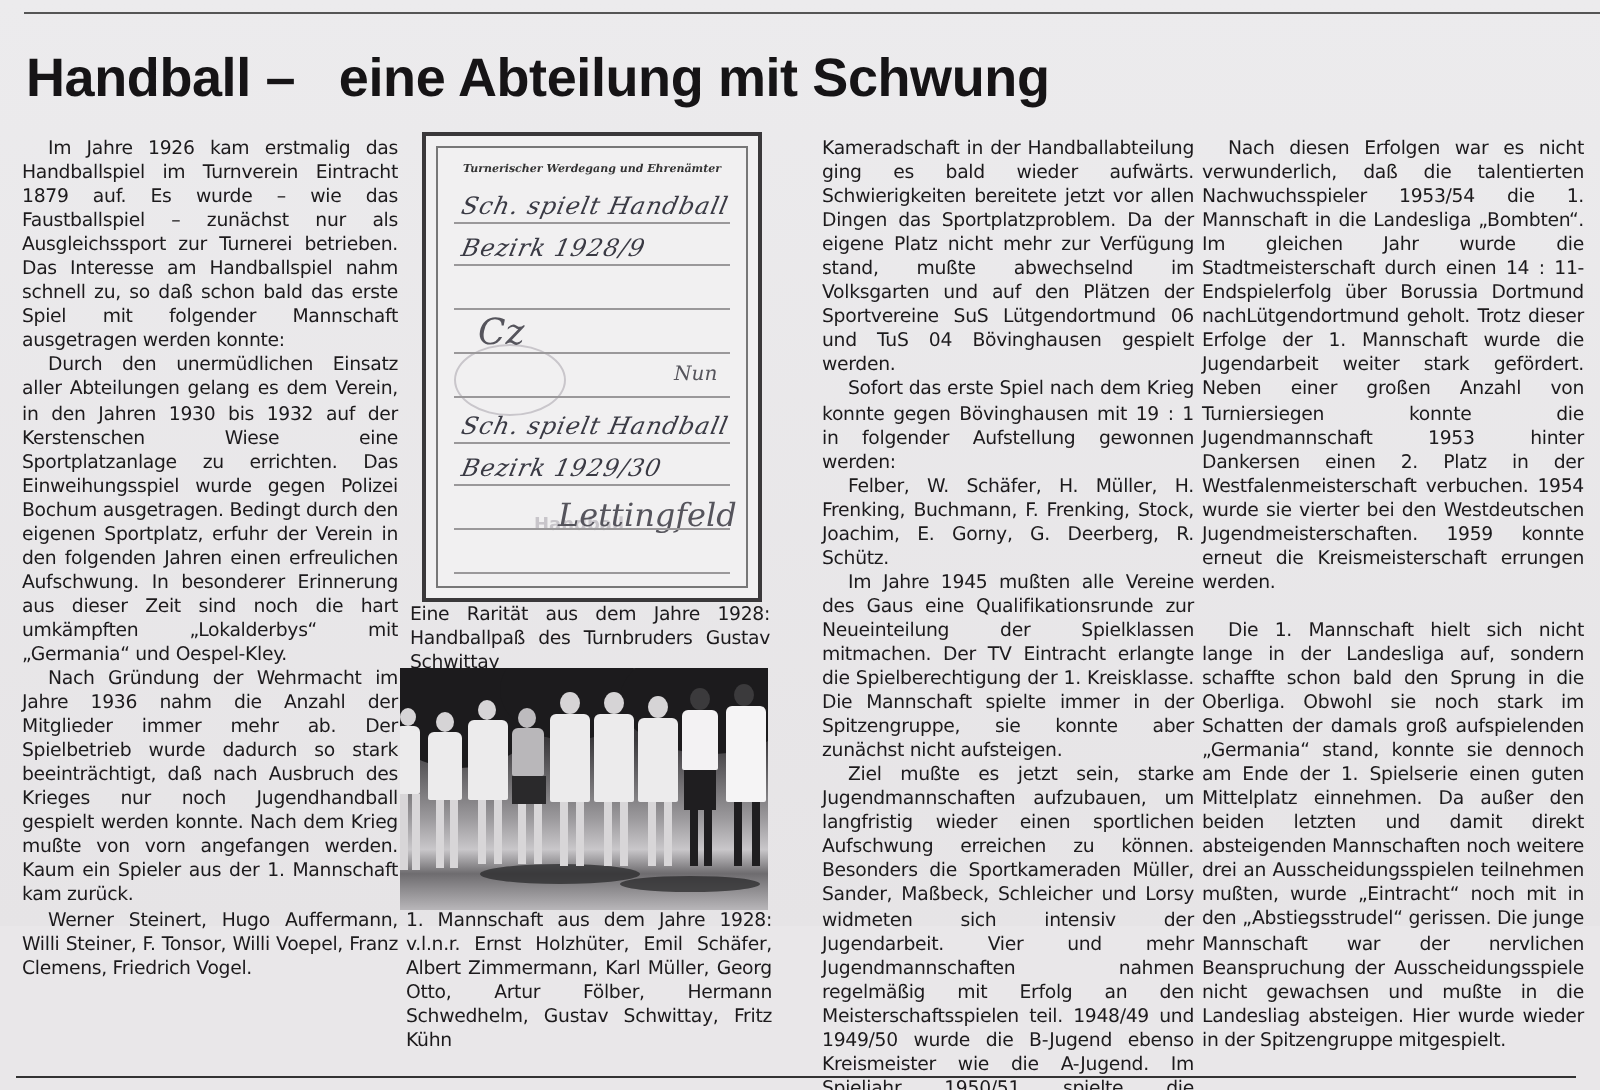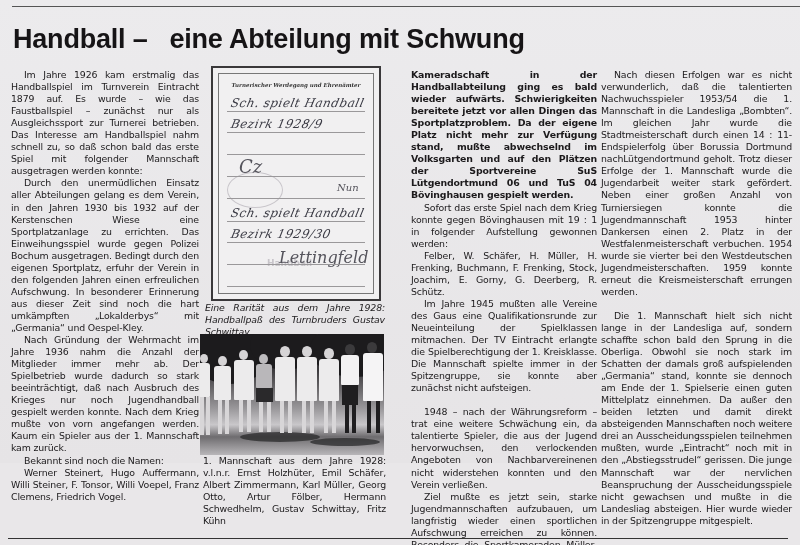--- a/index.html
+++ b/index.html
@@ -17,21 +17,21 @@
     position: absolute; left: 13px; top: 24px;
     font-family: "Liberation Sans", sans-serif; font-weight: bold;
     font-size: 27px; letter-spacing: -0.2px; color: #161416; margin: 0;
     white-space: pre;
   }
   .col {
     position: absolute; font-size: 9.4px; line-height: 12.05px;
     text-align: justify; letter-spacing: -0.15px;
   }
   .col p { margin: 0; text-indent: 13px; }
-  .col p.noindent { text-indent: 0; font-weight: bold; }
+  .col p.noindent { text-indent: 0; }
   .col p.gap { margin-top: 12px; }
   .col1 { left: 11px; top: 69px; width: 188px; }
   .col3 { left: 411px; top: 69px; width: 186px; }
   .col4 { left: 601px; top: 69px; width: 191px; }
 
   
   .pass {
     position: absolute; left: 211px; top: 66px; width: 170px; height: 235px;
     background: #f1f0f1; border: 2px solid #3a383a; box-sizing: border-box;
   }
@@ -48,21 +48,21 @@
   .stamp {
     position: absolute; left: 8px; top: 98px; width: 54px; height: 34px; border-radius: 50%;
     border: 1.5px solid #c9c6cb;
   }
   .stamp2 { position: absolute; left: 48px; top: 184px; font-size: 9px; color: #c8c5ca; font-weight: bold; }
   .sig { position: absolute; font-family: "DejaVu Serif", serif; font-style: italic; color: #55545c; }
 
   .caption {
     position: absolute; font-size: 9.4px; line-height: 12.05px; text-align: justify; letter-spacing: -0.15px;
   }
-  .cap1 { left: 205px; top: 302px; width: 180px; font-style: italic; }
+  .cap1 { left: 205px; top: 302px; width: 180px; }
   .cap2 { left: 203px; top: 455px; width: 183px; }
 
   
   .photo {
     position: absolute; left: 200px; top: 334px; width: 184px; height: 121px; overflow: hidden;
     background: linear-gradient(180deg, #2b2a2c 0%, #3c3a3d 30%, #9b999c 62%, #c9c7ca 75%, #6e6c6f 85%, #b8b6b9 100%);
   }
   .tree { position: absolute; background: #1c1b1d; border-radius: 50%; }
   .player { position: absolute; }
   .player .head { position: absolute; border-radius: 50%; background: #d6d4d6; }
@@ -76,21 +76,20 @@
 
 <div class="page">
   <div class="top-rule"></div>
 
   <h1 class="headline">Handball –   eine Abteilung mit Schwung</h1>
 
   <div class="col col1">
     <p>Im Jahre 1926 kam erstmalig das Handballspiel im Turnverein Eintracht 1879 auf. Es wurde – wie das Faustballspiel – zunächst nur als Ausgleichssport zur Turnerei betrieben. Das Interesse am Handballspiel nahm schnell zu, so daß schon bald das erste Spiel mit folgender Mannschaft ausgetragen werden konnte:</p>
     <p>Durch den unermüdlichen Einsatz aller Abteilungen gelang es dem Verein, in den Jahren 1930 bis 1932 auf der Kerstenschen Wiese eine Sportplatzanlage zu errichten. Das Einweihungsspiel wurde gegen Polizei Bochum ausgetragen. Bedingt durch den eigenen Sportplatz, erfuhr der Verein in den folgenden Jahren einen erfreulichen Aufschwung. In besonderer Erinnerung aus dieser Zeit sind noch die hart umkämpften „Lokalderbys“ mit „Germania“ und Oespel-Kley.</p>
     <p>Nach Gründung der Wehrmacht im Jahre 1936 nahm die Anzahl der Mitglieder immer mehr ab. Der Spielbetrieb wurde dadurch so stark beeinträchtigt, daß nach Ausbruch des Krieges nur noch Jugendhandball gespielt werden konnte. Nach dem Krieg mußte von vorn angefangen werden. Kaum ein Spieler aus der 1. Mannschaft kam zurück.</p>
-    <p>Bekannt sind noch die Namen:</p>
     <p>Werner Steinert, Hugo Auffermann, Willi Steiner, F. Tonsor, Willi Voepel, Franz Clemens, Friedrich Vogel.</p>
 
   </div>
 
   <div class="pass">
     <div class="pass-inner">
       <div class="pass-heading">Turnerischer Werdegang und Ehrenämter</div>
       <div class="hw" style="top:22px;">Sch. spielt Handball</div>
       <div class="pass-line" style="top:37px;"></div>
       <div class="hw" style="top:43px;">Bezirk 1928/9</div>
@@ -179,21 +178,20 @@
     </div>
   </div>
 
   <div class="caption cap2">1. Mannschaft aus dem Jahre 1928: v.l.n.r. Ernst Holzhüter, Emil Schäfer, Albert Zimmermann, Karl Müller, Georg Otto, Artur Fölber, Hermann Schwedhelm, Gustav Schwittay, Fritz Kühn</div>
 
   <div class="col col3">
     <p class="noindent">Kameradschaft in der Handballabteilung ging es bald wieder aufwärts. Schwierigkeiten bereitete jetzt vor allen Dingen das Sportplatzproblem. Da der eigene Platz nicht mehr zur Verfügung stand, mußte abwechselnd im Volksgarten und auf den Plätzen der Sportvereine SuS Lütgendortmund 06 und TuS 04 Bövinghausen gespielt werden.</p>
     <p>Sofort das erste Spiel nach dem Krieg konnte gegen Bövinghausen mit 19 : 1 in folgender Aufstellung gewonnen werden:</p>
     <p>Felber, W. Schäfer, H. Müller, H. Frenking, Buchmann, F. Frenking, Stock, Joachim, E. Gorny, G. Deerberg, R. Schütz.</p>
     <p>Im Jahre 1945 mußten alle Vereine des Gaus eine Qualifikationsrunde zur Neueinteilung der Spielklassen mitmachen. Der TV Eintracht erlangte die Spielberechtigung der 1. Kreisklasse. Die Mannschaft spielte immer in der Spitzengruppe, sie konnte aber zunächst nicht aufsteigen.</p>
-    <p class="gap">1948 – nach der Währungsreform – trat eine weitere Schwächung ein, da talentierte Spieler, die aus der Jugend hervorwuchsen, den verlockenden Angeboten von Nachbarvereinenen nicht widerstehen konnten und den Verein verließen.</p>
     <p>Ziel mußte es jetzt sein, starke Jugendmannschaften aufzubauen, um langfristig wieder einen sportlichen Aufschwung erreichen zu können. Besonders die Sportkameraden Müller, Sander, Maßbeck, Schleicher und Lorsy widmeten sich intensiv der Jugendarbeit. Vier und mehr Jugendmannschaften nahmen regelmäßig mit Erfolg an den Meisterschaftsspielen teil. 1948/49 und 1949/50 wurde die B-Jugend ebenso Kreismeister wie die A-Jugend. Im Spieljahr 1950/51 spielte die erfolgreiche B-Jugend als A-Jugend und wurde nicht nur Kreis- und Bezirksmeister, sondern durch einen Sieg über Spenge gar Westdeutscher Jugendmeister mit folgender Mannschaft:</p>
   </div>
 
   <div class="col col4">
     <p>Nach diesen Erfolgen war es nicht verwunderlich, daß die talentierten Nachwuchsspieler 1953/54 die 1. Mannschaft in die Landesliga „Bombten“. Im gleichen Jahr wurde die Stadtmeisterschaft durch einen 14 : 11-Endspielerfolg über Borussia Dortmund nachLütgendortmund geholt. Trotz dieser Erfolge der 1. Mannschaft wurde die Jugendarbeit weiter stark gefördert. Neben einer großen Anzahl von Turniersiegen konnte die Jugendmannschaft 1953 hinter Dankersen einen 2. Platz in der Westfalenmeisterschaft verbuchen. 1954 wurde sie vierter bei den Westdeutschen Jugendmeisterschaften. 1959 konnte erneut die Kreismeisterschaft errungen werden.</p>
     <p class="gap">Die 1. Mannschaft hielt sich nicht lange in der Landesliga auf, sondern schaffte schon bald den Sprung in die Oberliga. Obwohl sie noch stark im Schatten der damals groß aufspielenden „Germania“ stand, konnte sie dennoch am Ende der 1. Spielserie einen guten Mittelplatz einnehmen. Da außer den beiden letzten und damit direkt absteigenden Mannschaften noch weitere drei an Ausscheidungsspielen teilnehmen mußten, wurde „Eintracht“ noch mit in den „Abstiegsstrudel“ gerissen. Die junge Mannschaft war der nervlichen Beanspruchung der Ausscheidungsspiele nicht gewachsen und mußte in die Landesliag absteigen. Hier wurde wieder in der Spitzengruppe mitgespielt.</p>
 
   </div>
 
   <div class="bottom-rule"></div>

